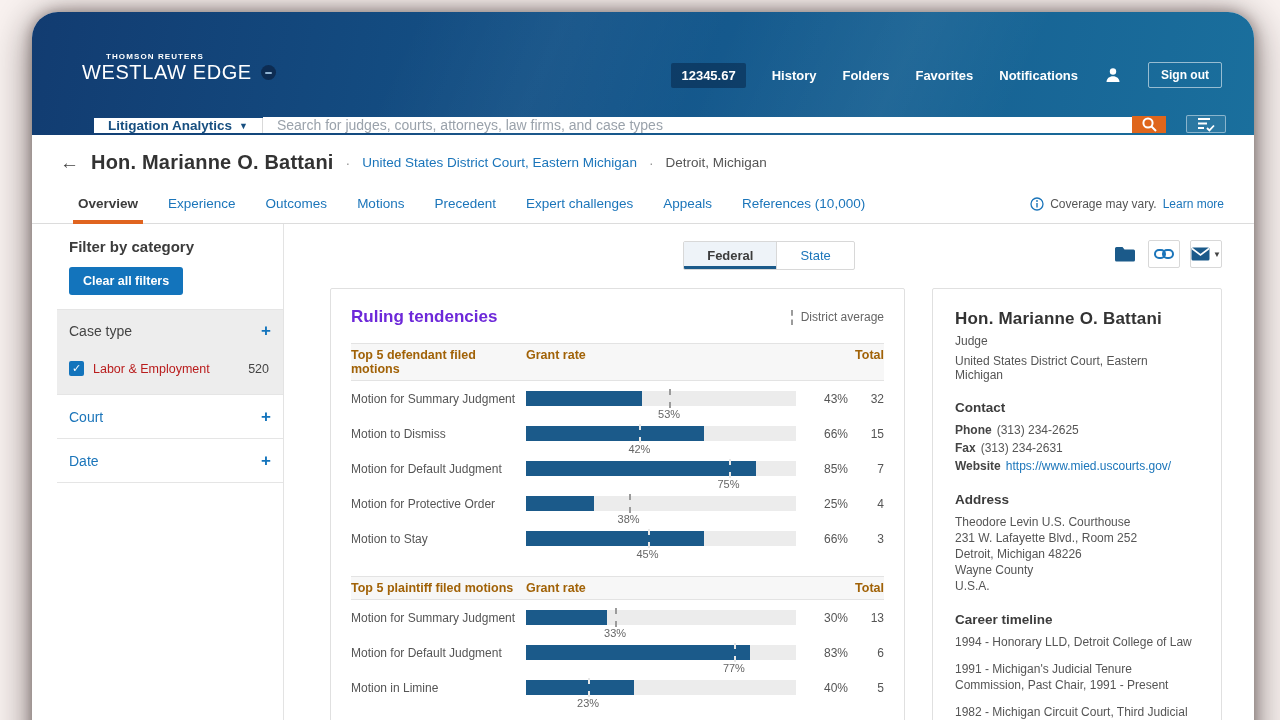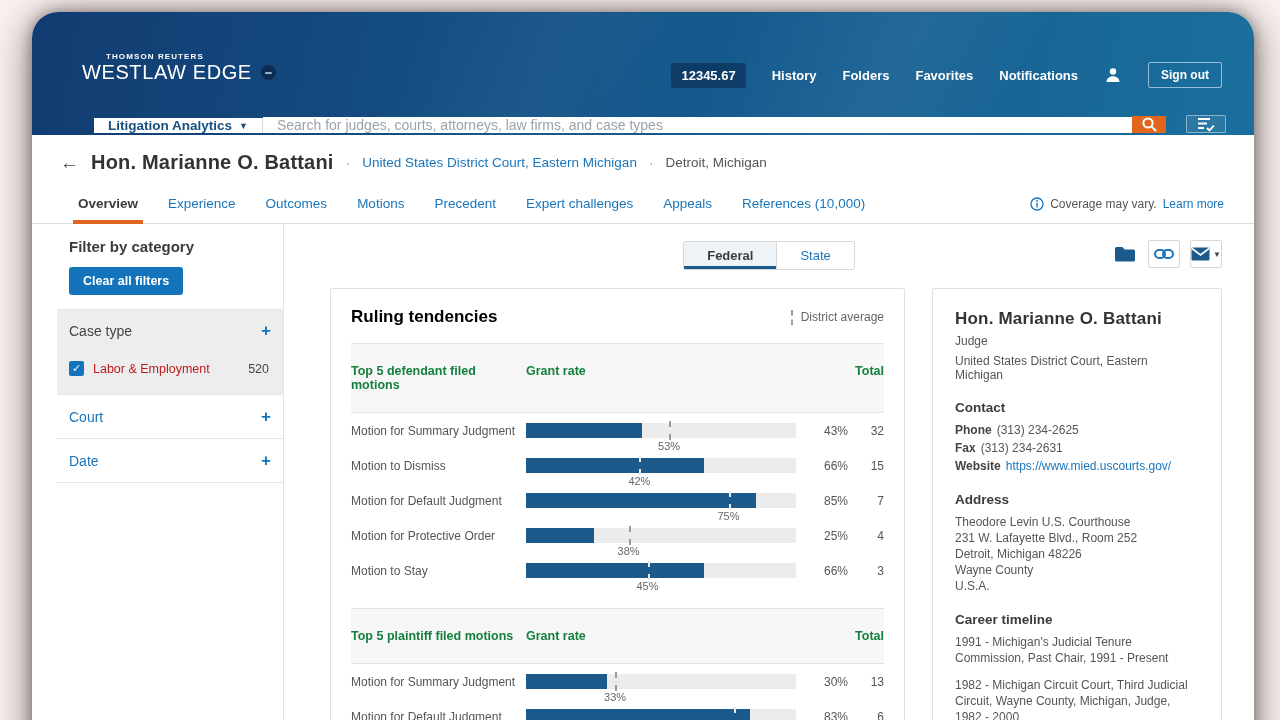--- a/index.html
+++ b/index.html
@@ -72,24 +72,24 @@
   .seg-btn.active { background:#eef3f8; color:#3c3c3c; font-weight:bold; box-shadow:inset 0 -3px 0 #1b5a8a;}
   .seg-btn.idle { color:#1b75ba; border-left:1px solid #d8d8d8;}
   .action-icons { position:absolute; right:32px; top:0; display:flex; align-items:center; gap:10px; }
   .icon-box { width:32px; height:28px; border:1px solid #d8d8d8; border-radius:2px; display:flex; align-items:center; justify-content:center; cursor:pointer; background:#fff;}
   .icon-plain { width:26px; height:28px; display:flex; align-items:center; justify-content:center; cursor:pointer;}
   .mini-caret { font-size:8px; color:#444; margin-left:3px;}
   .cards { display:flex; align-items:flex-start; padding-left:46px; gap:27px;}
   .card { background:#fff; border:1px solid #e0e0e0; border-radius:2px; }
   .ruling-card { width:575px; padding:18px 20px 30px 20px; }
   .ruling-head { display:flex; align-items:center; justify-content:space-between; margin-bottom:16px;}
-  .ruling-title { font-size:17px; font-weight:bold; color:#000000;}
+  .ruling-title { font-size:17px; font-weight:bold; color:#6d28d9;}
   .legend { display:flex; align-items:center; gap:8px; font-size:12px; color:#666;}
   .legend-dash { width:0; height:15px; border-left:2px dashed #9b9b9b;}
-  .sec-head { display:flex; background:#f7f7f7; border-top:1px solid #e3e3e3; border-bottom:1px solid #e3e3e3; padding:20px 0; font-size:12.5px; font-weight:bold; color:#15803d; margin:0 0 8px 0;}
+  .sec-head { display:flex; background:#f7f7f7; border-top:1px solid #e3e3e3; border-bottom:1px solid #e3e3e3; padding:4px 0; font-size:12.5px; font-weight:bold; color:#a16207; margin:0 0 8px 0;}
   .col-motion { width:175px; }
   .col-grant { width:270px; }
   .col-total { flex:1; text-align:right; }
   .m-row { display:flex; height:35px; }
   .m-label { width:175px; font-size:12px; color:#555; padding-top:3px; line-height:14px;}
   .bar-wrap { width:270px; position:relative; padding-top:2px;}
   .track { height:15px; background:#ececec; position:relative; }
   .fill { height:100%; background:#1b5a8a; }
   .avg-marker { position:absolute; top:-2px; height:19px; width:0; border-left:2px dashed #9b9b9b;}
   .avg-marker.on-bar { border-left-color:#e8e8e8; }
@@ -380,20 +380,21 @@
           <div class="p-contact-row"><b>Website</b><a class="p-link">https://www.mied.uscourts.gov/</a></div>
 
           <div class="p-heading">Address</div>
           <div class="p-line">Theodore Levin U.S. Courthouse</div>
           <div class="p-line">231 W. Lafayette Blvd., Room 252</div>
           <div class="p-line">Detroit, Michigan 48226</div>
           <div class="p-line">Wayne County</div>
           <div class="p-line">U.S.A.</div>
 
           <div class="p-heading">Career timeline</div>
+          <div class="career-item">1994 - Honorary LLD, Detroit College of Law</div>
           <div class="career-item">1991 - Michigan's Judicial Tenure Commission, Past Chair, 1991 - Present</div>
           <div class="career-item">1982 - Michigan Circuit Court, Third Judicial Circuit, Wayne County, Michigan, Judge, 1982 - 2000</div>
 
         </div>
       </div>
     </div>
   </div>
 </div>
 
 </body></html>

